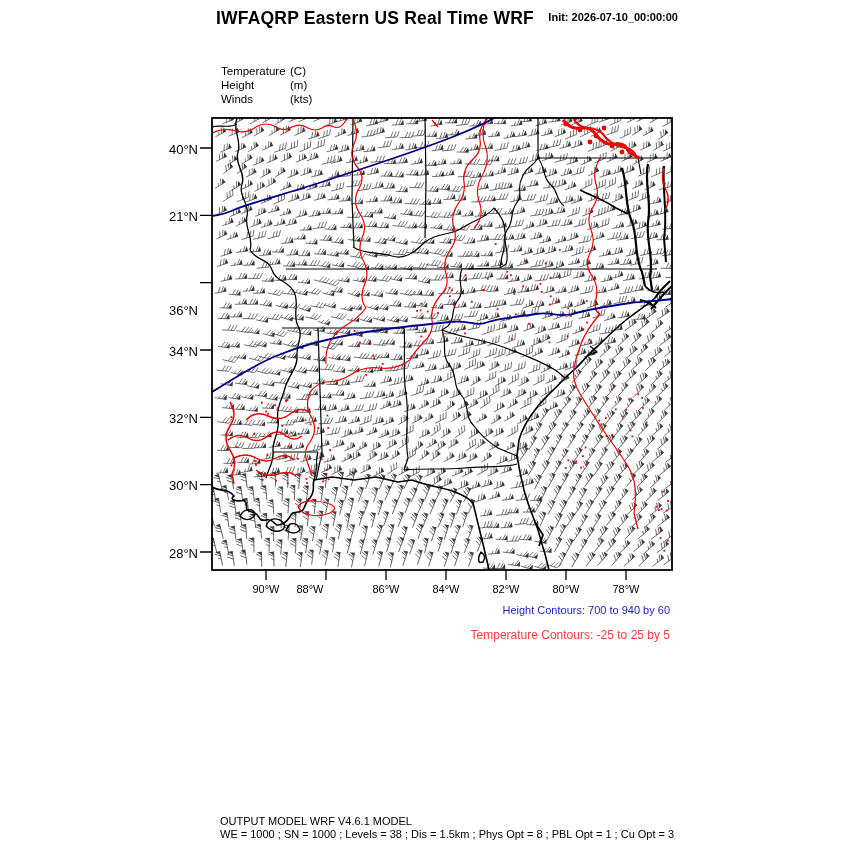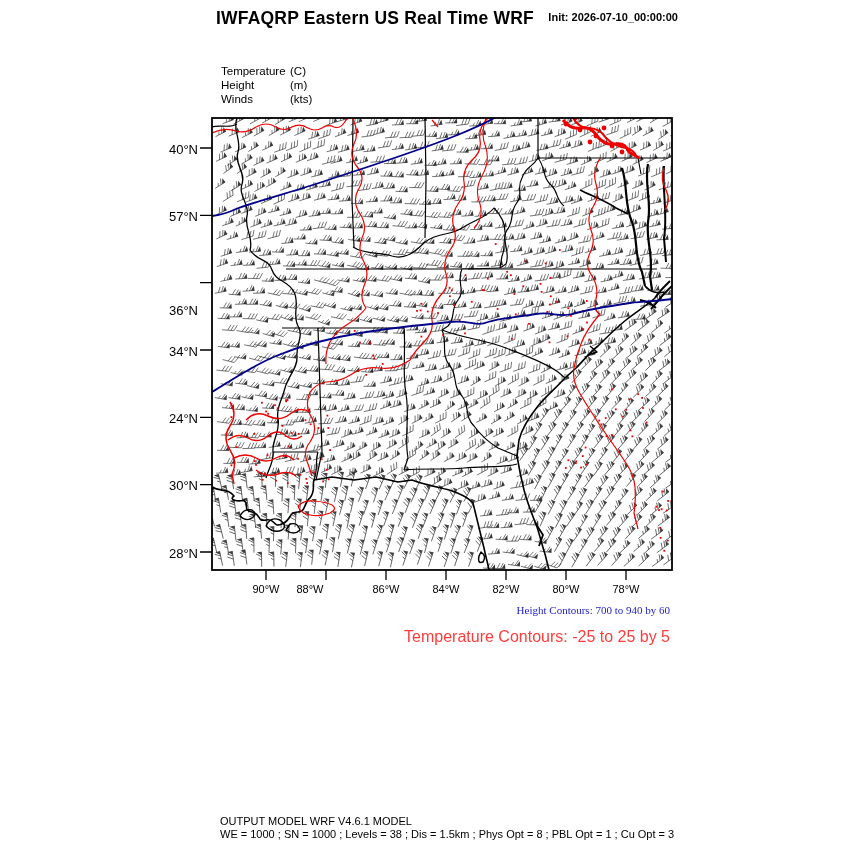--- a/index.html
+++ b/index.html
@@ -5,21 +5,21 @@
   html,body{margin:0;padding:0;background:#fff;}
   body{width:850px;height:850px;position:relative;font-family:"Liberation Sans",sans-serif;color:#000;overflow:hidden;}
   .abs{position:absolute;}
   #title{left:216px;top:8px;font-size:17.5px;font-weight:bold;letter-spacing:.2px;}
   #initblock{left:420px;top:11px;width:258px;text-align:right;font-size:11px;font-weight:bold;line-height:13.5px;}
   #legend{left:221px;top:64px;font-size:11.5px;line-height:14px;}
   #legend .nm{display:inline-block;min-width:69px;}
   #lat-labels .tl{position:absolute;width:42px;text-align:right;font-size:13px;}
   #lon-labels .tl{position:absolute;width:48px;text-align:center;font-size:11px;}
   #hc-legend{left:340px;top:604px;width:330px;text-align:right;font-size:11px;}
-  #tc-legend{left:340px;top:628px;width:330px;text-align:right;font-size:16px;}
+  #tc-legend{left:340px;top:628px;width:330px;text-align:right;font-size:12px;}
   #footer{left:220px;top:815px;font-size:11px;line-height:13px;}
   svg{position:absolute;left:0;top:0;}
 </style>
 </head>
 <body>
 
 <div class="abs" id="title">IWFAQRP Eastern US Real Time WRF</div>
 <div class="abs" id="initblock">
   <div>Init: 2026-07-10_00:00:00</div>
 </div>
@@ -233,36 +233,36 @@
       <rect x="659.3" y="526.9" width="1.8" height="1.8" fill="#ee0000"></rect>
       <path d="M212,216 q14,-2 24,-7 C260,200 300,190 340,176 C380,163 420,150 455,136 C470,130 482,125 498,116" stroke="#00008b" stroke-width="1.8" fill="none"></path>
       <path d="M212,392 C232,380 252,366 276,356 C300,346 330,338 360,333 C390,328 420,325 450,322 C470,320 476,327 488,322 C504,317 520,317 536,314 C552,311 558,318 572,314 C590,309 610,306 630,303 C648,301 660,301 672,299" stroke="#00008b" stroke-width="1.8" fill="none"></path>
     </g>
     <rect x="212" y="118" width="460" height="452" fill="none" stroke="#000" stroke-width="1.8"></rect>
     <path d="M200,148L212,148M200,215.3L212,215.3M200,282.7L212,282.7M200,350L212,350M200,417.3L212,417.3M200,484.7L212,484.7M200,552L212,552M266,570L266,580M326,570L326,580M386,570L386,580M446,570L446,580M506,570L506,580M566,570L566,580M626,570L626,580" stroke="#000" stroke-width="1.3" fill="none"></path>
   </svg>
 
 <div class="abs" id="lat-labels" style="left:0;top:0;">
     <div class="tl" style="left: 156px; top: 141.5px;">40°N</div>
-    <div class="tl" style="left: 156px; top: 208.8px;">57°N</div>
+    <div class="tl" style="left: 156px; top: 208.8px;">21°N</div>
     <div class="tl" style="left: 156px; top: 276.2px; margin-top: 27px;">36°N</div>
     <div class="tl" style="left: 156px; top: 343.5px;">34°N</div>
-    <div class="tl" style="left: 156px; top: 410.8px;">24°N</div>
+    <div class="tl" style="left: 156px; top: 410.8px;">32°N</div>
     <div class="tl" style="left: 156px; top: 478.2px;">30°N</div>
     <div class="tl" style="left: 156px; top: 545.5px;">28°N</div>
   </div>
 <div class="abs" id="lon-labels" style="left:0;top:0;">
     <div class="tl" style="left: 242px; top: 583px;">90°W</div>
     <div class="tl" style="left: 286px; top: 583px;">88°W</div>
     <div class="tl" style="left: 362px; top: 583px;">86°W</div>
     <div class="tl" style="left: 422px; top: 583px;">84°W</div>
     <div class="tl" style="left: 482px; top: 583px;">82°W</div>
     <div class="tl" style="left: 542px; top: 583px;">80°W</div>
     <div class="tl" style="left: 602px; top: 583px;">78°W</div>
   </div>
 
-<div class="abs" id="hc-legend" style="color: rgb(34, 34, 204); font-family: Liberation Serif, serif;">Height Contours: 700 to 940 by 60</div>
+<div class="abs" id="hc-legend" style="color: rgb(34, 34, 204);">Height Contours: 700 to 940 by 60</div>
 <div class="abs" id="tc-legend" style="color: rgb(255, 59, 59);">Temperature Contours: -25 to 25 by 5</div>
 
 <div class="abs" id="footer">
   <div>OUTPUT MODEL WRF V4.6.1 MODEL</div>
   <div>WE = 1000 ; SN = 1000 ; Levels = 38 ; Dis = 1.5km ; Phys Opt = 8 ; PBL Opt = 1 ; Cu Opt = 3</div>
 </div>
 
 </body></html>

